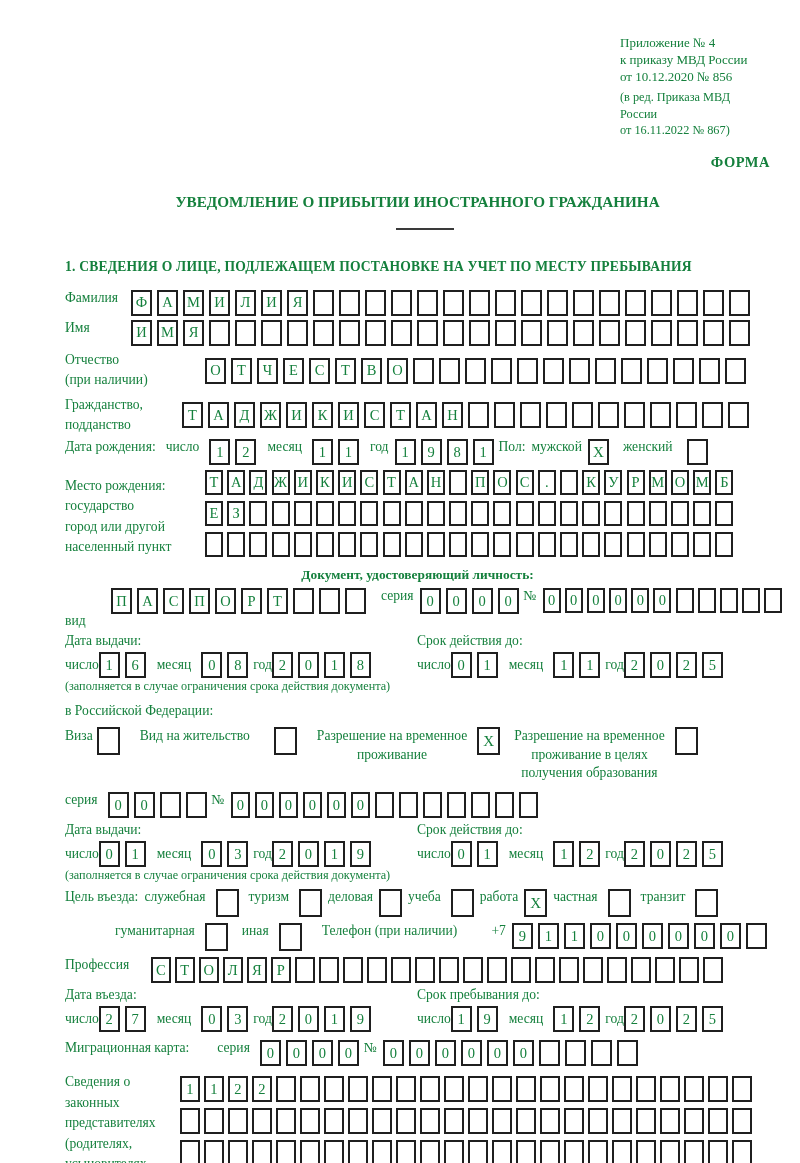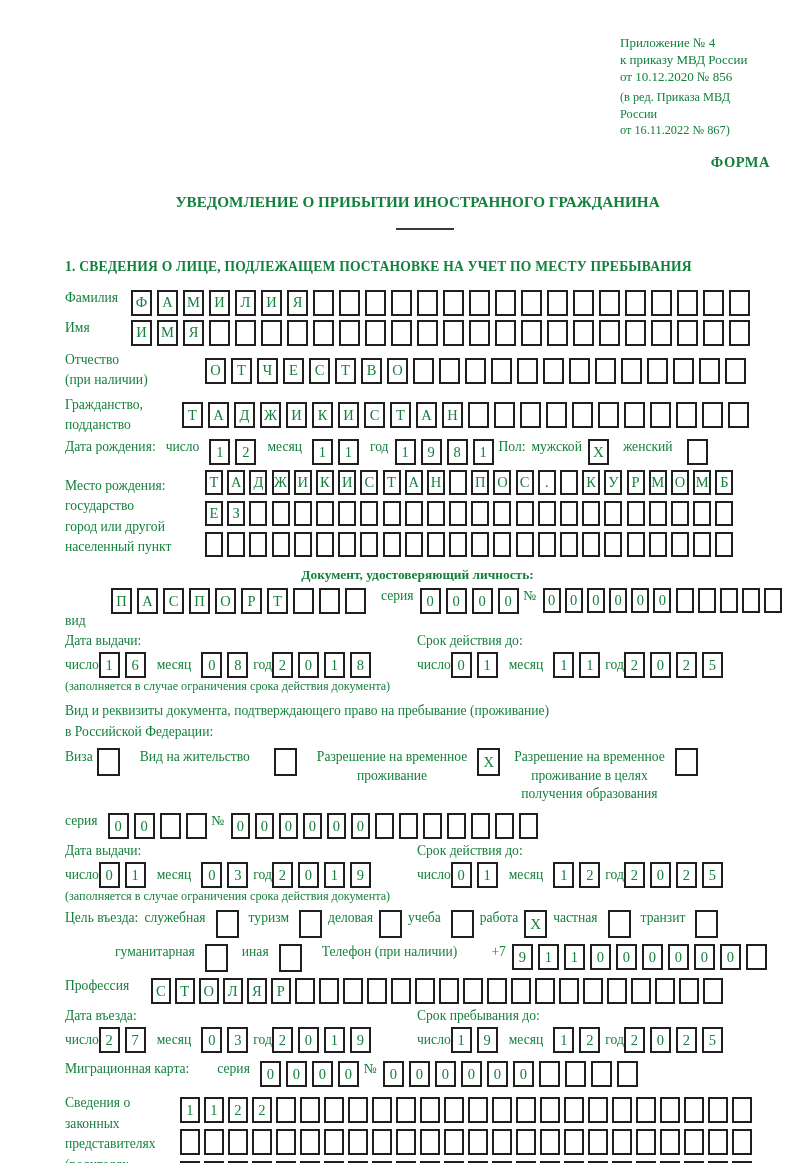--- a/index.html
+++ b/index.html
@@ -402,21 +402,20 @@
               <span class="cell">0</span>
               <span class="cell">2</span>
               <span class="cell">5</span>
             </span>
       </div>
     </div>
   </div>
   <div class="note">(заполняется в случае ограничения срока действия документа)</div>
 
   <div class="intro">
-    <div>Вид и реквизиты документа, подтверждающего право на пребывание (проживание)</div>
     <div>в Российской Федерации:</div>
   </div>
 
   <div class="permit-row">
     <span class="popt">
       <span class="optlbl">Виза</span>
     </span>
     <span class="chk" style="margin-left:4px"></span>
     <span class="gap20"></span>
     <span class="optlbl">Вид на жительство</span>

